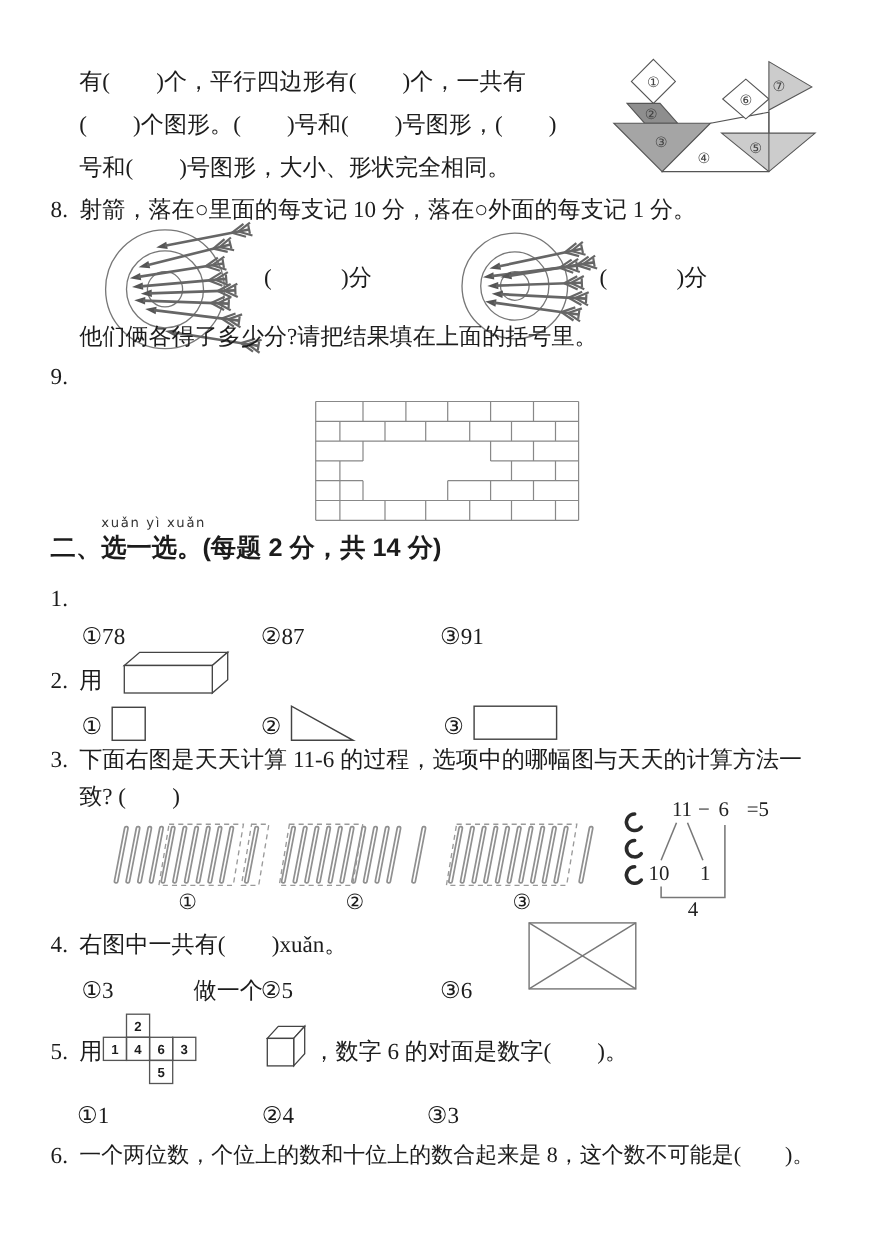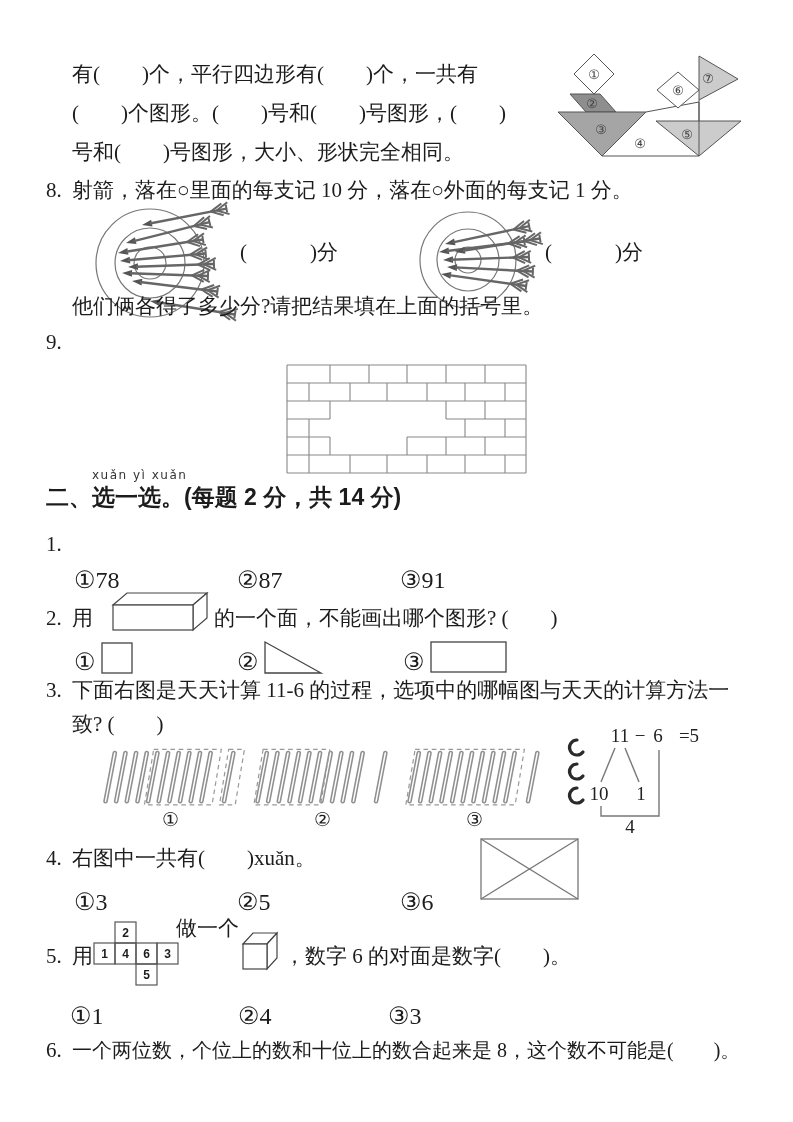--- a/index.html
+++ b/index.html
@@ -2,21 +2,21 @@
 <html><head>
 <meta charset="utf-8">
 <style>
   html,body{margin:0;padding:0;background:#e8e8e8}
   .page{position:relative;width:793px;height:1122px;background:#ffffff;margin:0 auto;
         font-family:"Liberation Serif","DejaVu Serif",serif;color:#1c1c1c;overflow:hidden}
   .t{position:absolute;font-size:21px;line-height:1.2;white-space:nowrap}
   .sec{font-family:"Liberation Sans","DejaVu Sans",sans-serif;font-weight:700;font-size:23px}
   .pinyin{position:absolute;font-size:12px;letter-spacing:1.5px;color:#333;
           font-family:"DejaVu Sans","Liberation Sans",sans-serif}
-  .opt{position:absolute;font-size:24px;white-space:nowrap}
+  .opt{position:absolute;font-size:21px;white-space:nowrap}
   .footer{position:absolute;left:0;right:0;top:1068px;text-align:center;color:#9a9a9a;
           font-size:16px;font-family:"DejaVu Sans","Liberation Sans",sans-serif}
   svg.abs{position:absolute;overflow:visible}
   .netnum{font-family:"Liberation Sans","DejaVu Sans",sans-serif;font-weight:700;font-size:12px}
   .bondtxt{font-size:19px}
   .lbl{font-size:13px;fill:#444}
   .sticklbl{position:absolute;font-size:19px}
 </style>
 </head>
 <body>
@@ -128,21 +128,20 @@
 
   <div class="t" style="left:46px;top:606px">2.</div>
   <div class="t" style="left:72px;top:606px">用</div>
   <svg class="abs" style="left:112px;top:592px" width="98" height="40" viewBox="0 0 98 40">
     <g stroke="#444" stroke-width="1.2" fill="#ffffff">
       <polygon points="1,13 15,1 95,1 81,13"></polygon>
       <polygon points="81,13 95,1 95,26 81,38"></polygon>
       <rect x="1" y="13" width="80" height="25"></rect>
     </g>
   </svg>
-  <div class="t" style="left:214px;top:606px">的一个面，不能画出哪个图形? (　　)</div>
   <div class="opt" style="left:74px;top:648px">①</div>
   <svg class="abs" style="left:100px;top:641px" width="34" height="34">
     <rect x="2" y="2" width="30" height="30" fill="none" stroke="#444" stroke-width="1.3"></rect>
   </svg>
   <div class="opt" style="left:237px;top:648px">②</div>
   <svg class="abs" style="left:263px;top:640px" width="62" height="36">
     <polygon points="2,2 2,33 58,33" fill="none" stroke="#444" stroke-width="1.3"></polygon>
   </svg>
   <div class="opt" style="left:403px;top:648px">③</div>
   <svg class="abs" style="left:430px;top:641px" width="78" height="34">
@@ -250,21 +249,21 @@
     </g>
     <g class="netnum" text-anchor="middle" fill="#1c1c1c">
       <text x="32.5" y="16">2</text>
       <text x="11.5" y="37">1</text>
       <text x="32.5" y="37">4</text>
       <text x="53.5" y="37">6</text>
       <text x="74.5" y="37">3</text>
       <text x="53.5" y="58">5</text>
     </g>
   </svg>
-  <div class="t" style="left:176px;top:916px">做一个</div>
+  <div class="t" style="left:176px;top:888px">做一个</div>
   <svg class="abs" style="left:242px;top:931px" width="38" height="40">
     <g stroke="#444" stroke-width="1.2" fill="#ffffff">
       <polygon points="1,13 11,2 35,2 25,13"></polygon>
       <polygon points="25,13 35,2 35,27 25,38"></polygon>
       <rect x="1" y="13" width="24" height="25"></rect>
     </g>
   </svg>
   <div class="t" style="left:284px;top:944px">，数字 6 的对面是数字(　　)。</div>
   <div class="opt" style="left:70px;top:1002px">①1</div>
   <div class="opt" style="left:238px;top:1002px">②4</div>

